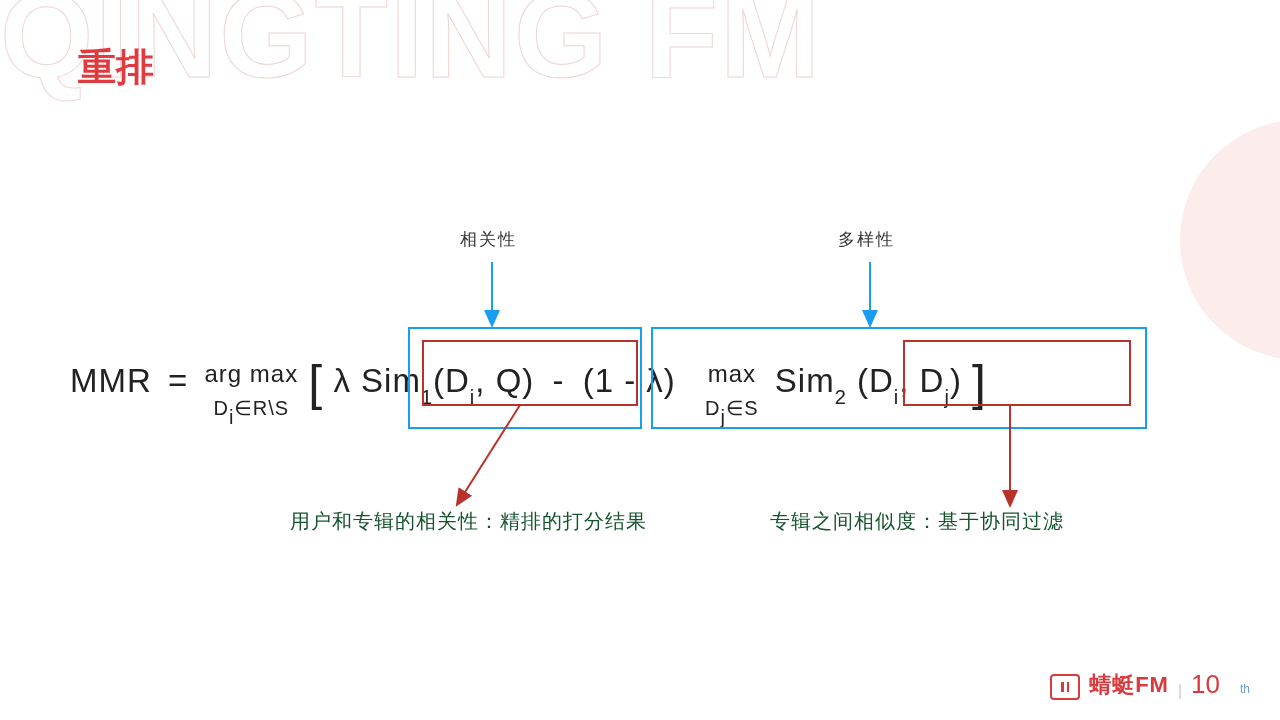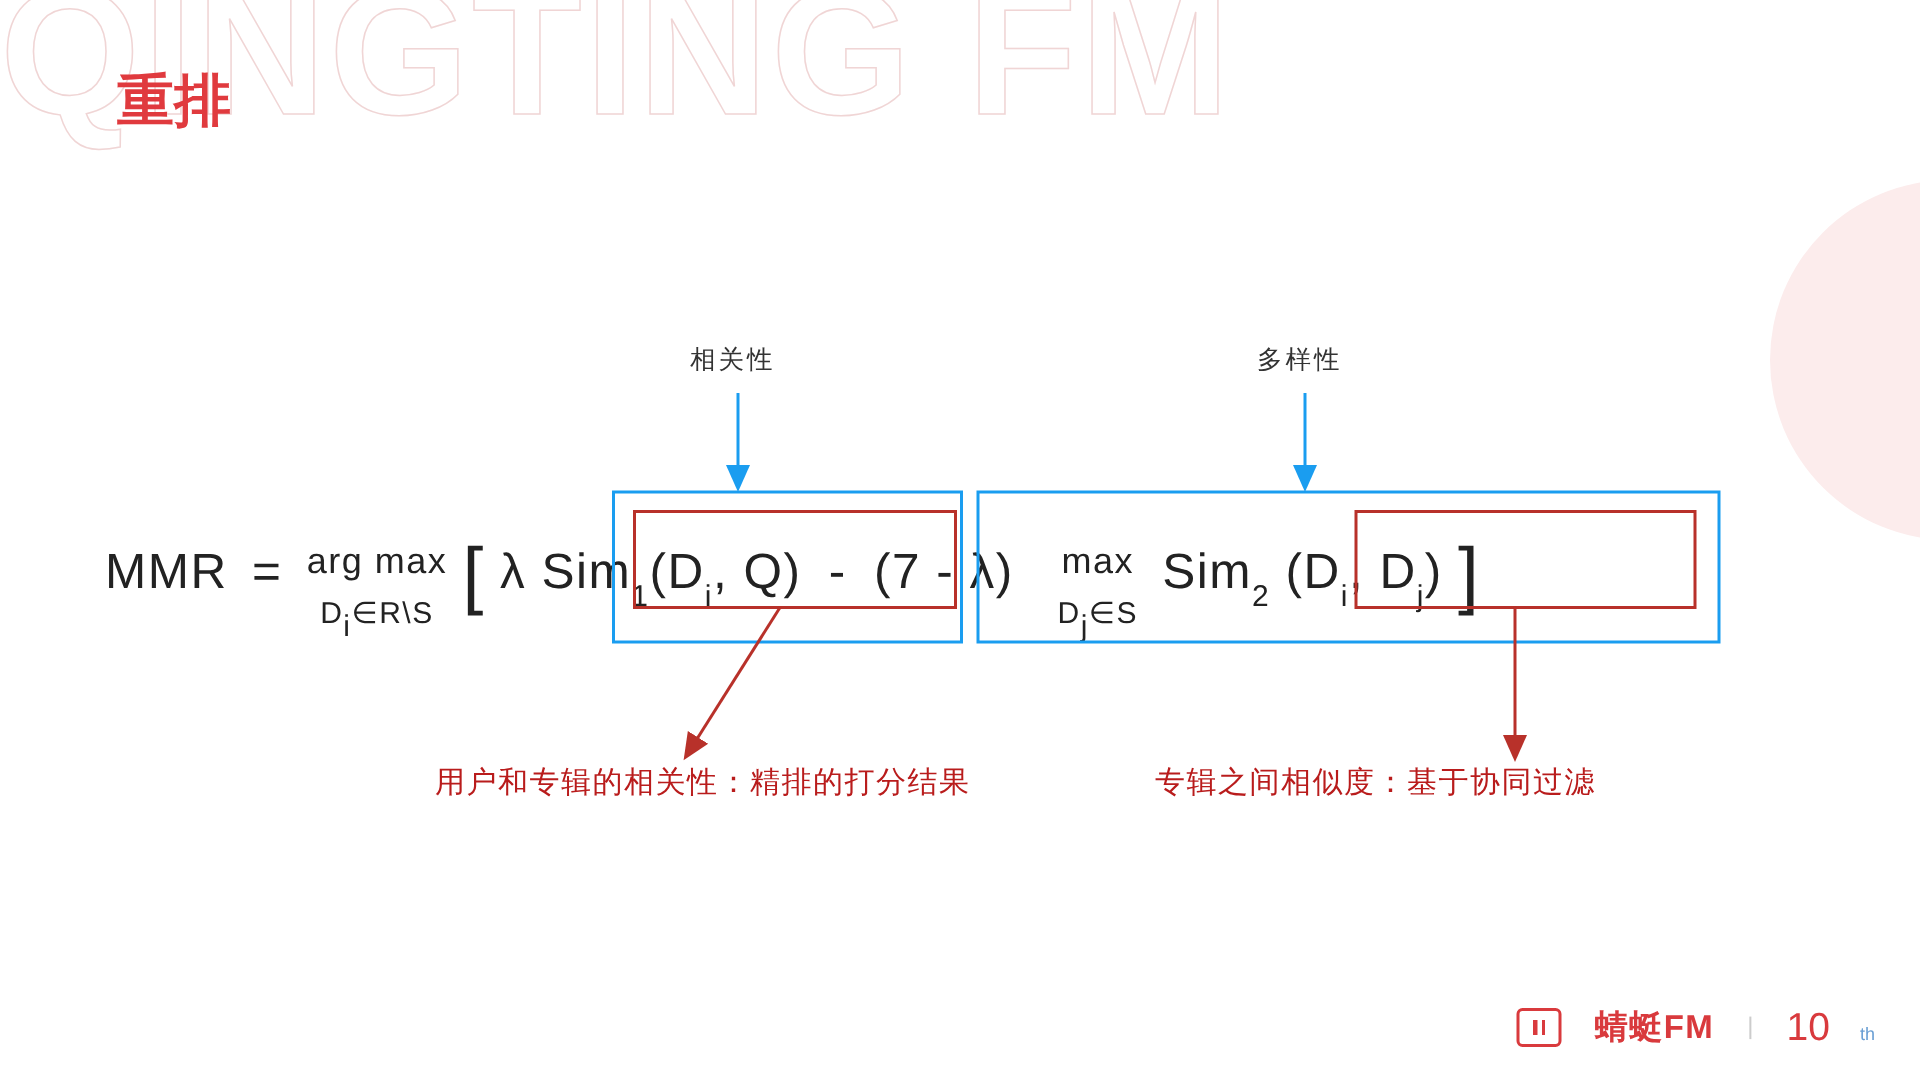--- a/index.html
+++ b/index.html
@@ -35,21 +35,21 @@
   }
   .label {
     position: absolute;
     font-size: 17px;
     color: #333;
     letter-spacing: 2px;
   }
   .desc {
     position: absolute;
     font-size: 20px;
-    color: #b91c1c;
+    color: #14532d;
     letter-spacing: 1px;
   }
   .formula {
     position: absolute;
     top: 354px;
     left: 70px;
     font-size: 33px;
     font-weight: 300;
     color: #222;
     white-space: nowrap;
@@ -86,22 +86,22 @@
   .red-box {
     position: absolute;
     border: 2px solid #b8312a;
     background: transparent;
   }
   .footer {
     position: absolute;
     bottom: 20px;
     right: 30px;
     display: flex;
-    align-items: center;
-    gap: 22px;
+    align-items: flex-end;
+    gap: 9px;
     font-weight: 700;
     color: #d93a3d;
   }
   .footer .sep {
     color: #ccc;
     font-weight: 300;
   }
   .footer .radio-icon {
     width: 26px;
     height: 22px;
@@ -168,21 +168,21 @@
   <span>MMR</span>
   <span style="margin:0 6px;">=</span>
   <span class="argmax-sub">
     <span class="top-row">arg max</span><br>
     <span class="bot-row"><span>D</span><sub>i</sub><span>∈R\S</span></span>
   </span>
   <span class="bracket">[</span>
   <span>λ</span>
   <span>Sim</span><sub>1</sub><span>(D</span><sub>i</sub><span>, Q)</span>
   <span style="margin:0 8px;">-</span>
-  <span>(7 - λ)</span>
+  <span>(1 - λ)</span>
   <span style="margin-left:19px;" class="argmax-sub">
     <span class="top-row">max</span><br>
     <span class="bot-row"><span>D</span><sub>j</sub><span>∈S</span></span>
   </span>
   <span style="margin-left:6px;">Sim</span><sub>2</sub><span> (D</span><sub>i</sub><span>, D</span><sub>j</sub><span>)</span>
   <span class="bracket">]</span>
 </div>
 
 <div class="blue-box" style="top:327px; left:408px; width:230px; height:98px;"></div>
 <div class="red-box" style="top:340px; left:422px; width:212px; height:62px;"></div>

